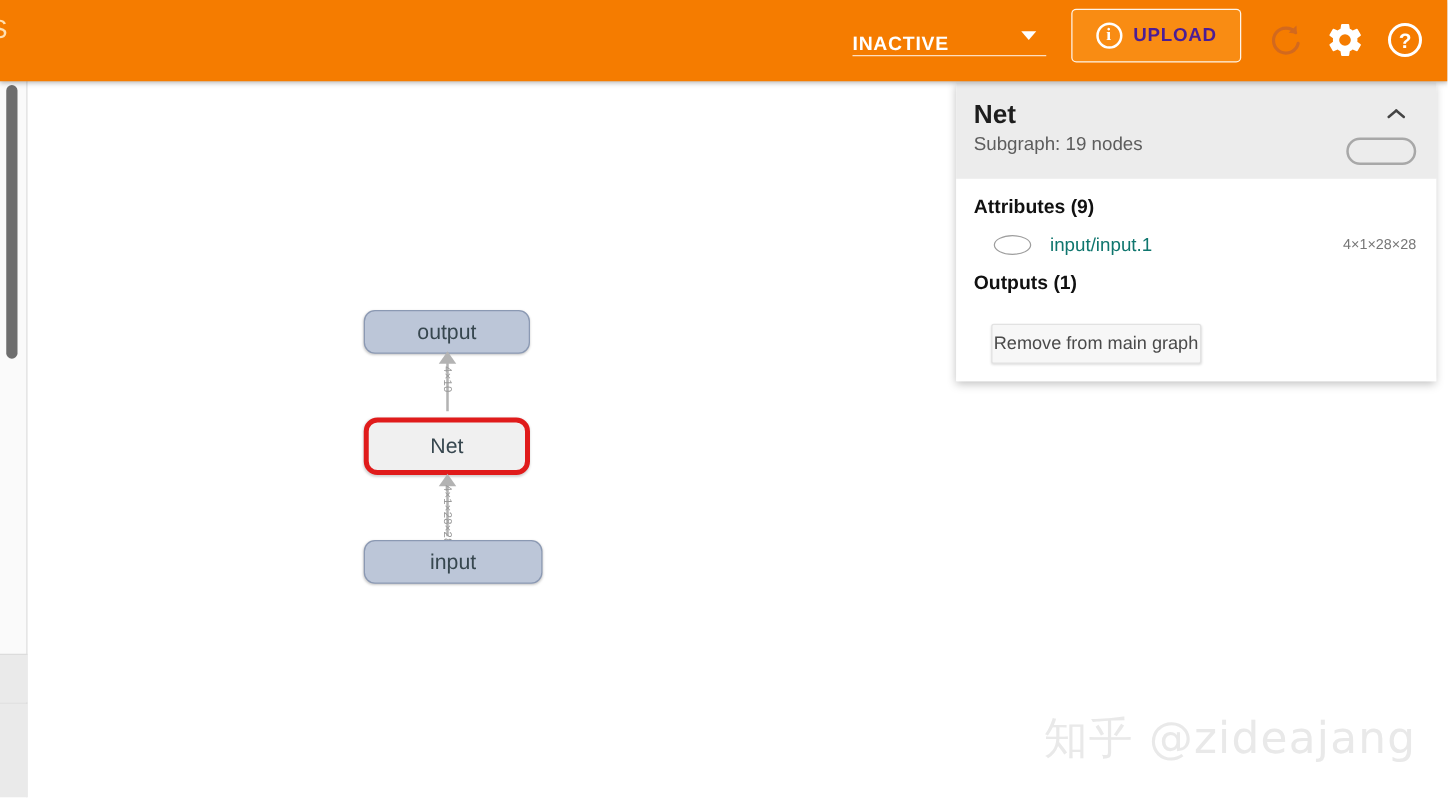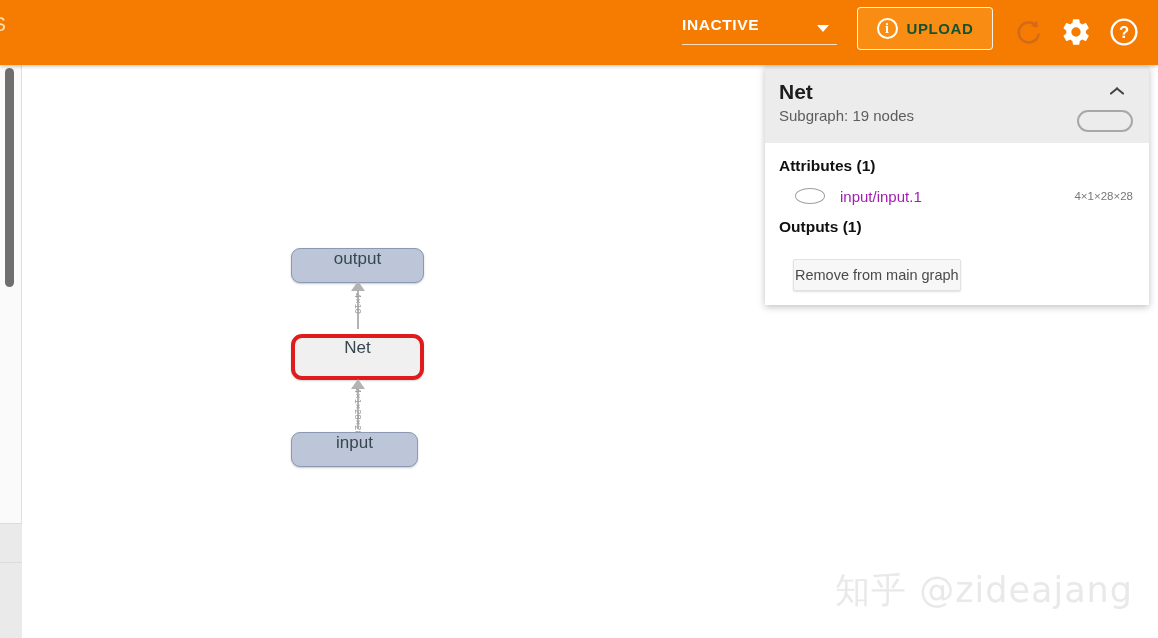--- a/index.html
+++ b/index.html
@@ -48,21 +48,21 @@
     position: absolute;
     left: 682px;
     top: 13px;
     width: 155px;
     height: 31px;
     border-bottom: 1px solid rgba(255,255,255,0.75);
   }
   .status-select .value {
     position: absolute;
     left: 0;
-    top: 3px;
+    top: 14px;
     font-size: 15.5px;
     font-weight: 700;
     color: #ffffff;
     letter-spacing: 0.6px;
   }
   .caret-down {
     position: absolute;
     right: 8px;
     top: 12px;
     width: 0;
@@ -83,21 +83,21 @@
     display: flex;
     align-items: center;
     justify-content: center;
     gap: 9px;
     cursor: pointer;
     box-sizing: border-box;
   }
   .upload-btn .label {
     font-size: 15px;
     font-weight: 700;
-    color: #14532d;
+    color: #4c1d95;
     letter-spacing: 0.6px;
   }
   .icon-circle-i {
     width: 21px;
     height: 21px;
     border: 2px solid #ffffff;
     border-radius: 50%;
     display: flex;
     align-items: center;
     justify-content: center;
@@ -168,21 +168,21 @@
     top: 65px;
     width: 1136px;
     height: 573px;
     background: #ffffff;
     overflow: hidden;
   }
 
   .node {
     position: absolute;
     display: flex;
-    align-items: flex-start;
+    align-items: center;
     justify-content: center;
     box-sizing: border-box;
     cursor: pointer;
   }
   .node .node-label {
     font-size: 17px;
     color: #37474f;
     font-family: "Liberation Sans", sans-serif;
   }
   .node.io {
@@ -193,21 +193,21 @@
   }
   .node.selected {
     background: #f0f0f0;
     border: 4px solid #e01b1b;
     border-radius: 11px;
     box-shadow: 0 1px 2px rgba(0,0,0,0.18);
   }
 
   #node-output { left: 269px; top: 183px; width: 133px; height: 35px; }
   #node-net    { left: 269px; top: 269px; width: 133px; height: 46px; }
-  #node-input  { left: 269px; top: 367px; width: 127px; height: 35px; }
+  #node-input  { left: 269px; top: 367px; width: 143px; height: 35px; }
 
   .edge {
     position: absolute;
     left: 334.5px;
     width: 2px;
     background: #b3b3b3;
   }
   .edge.top    { top: 222px; height: 42px; }
   .edge.bottom { top: 320px; height: 44px; }
   .arrowhead {
@@ -333,21 +333,21 @@
     width: 28px;
     height: 14px;
     border: 1.5px solid #9e9e9e;
     border-radius: 50%;
     background: #ffffff;
     flex: 0 0 auto;
   }
   .io-name {
     margin-left: 15px;
     font-size: 15px;
-    color: #a21caf;
+    color: #0f766e;
   }
   .io-shape {
     position: absolute;
     right: 0;
     font-size: 11.5px;
     color: #777777;
   }
   .remove-btn {
     display: inline-block;
     margin: 17px 0 0 14px;
@@ -438,21 +438,21 @@
 
     <div class="panel-head">
       <div class="panel-title">Net</div>
       <div class="panel-sub">Subgraph: 19 nodes</div>
       <div class="chev-up"></div>
       <div class="pill-btn"></div>
     </div>
 
     <div class="panel-body">
 
-      <div class="sec-title">Attributes (1)</div>
+      <div class="sec-title">Attributes (9)</div>
 
       <div class="io-row">
         <span class="ellipse-icon"></span>
         <span class="io-name">input/input.1</span>
         <span class="io-shape">4×1×28×28</span>
       </div>
 
       <div class="sec-gap"></div>
 
       <div class="sec-title tight">Outputs (1)</div>

